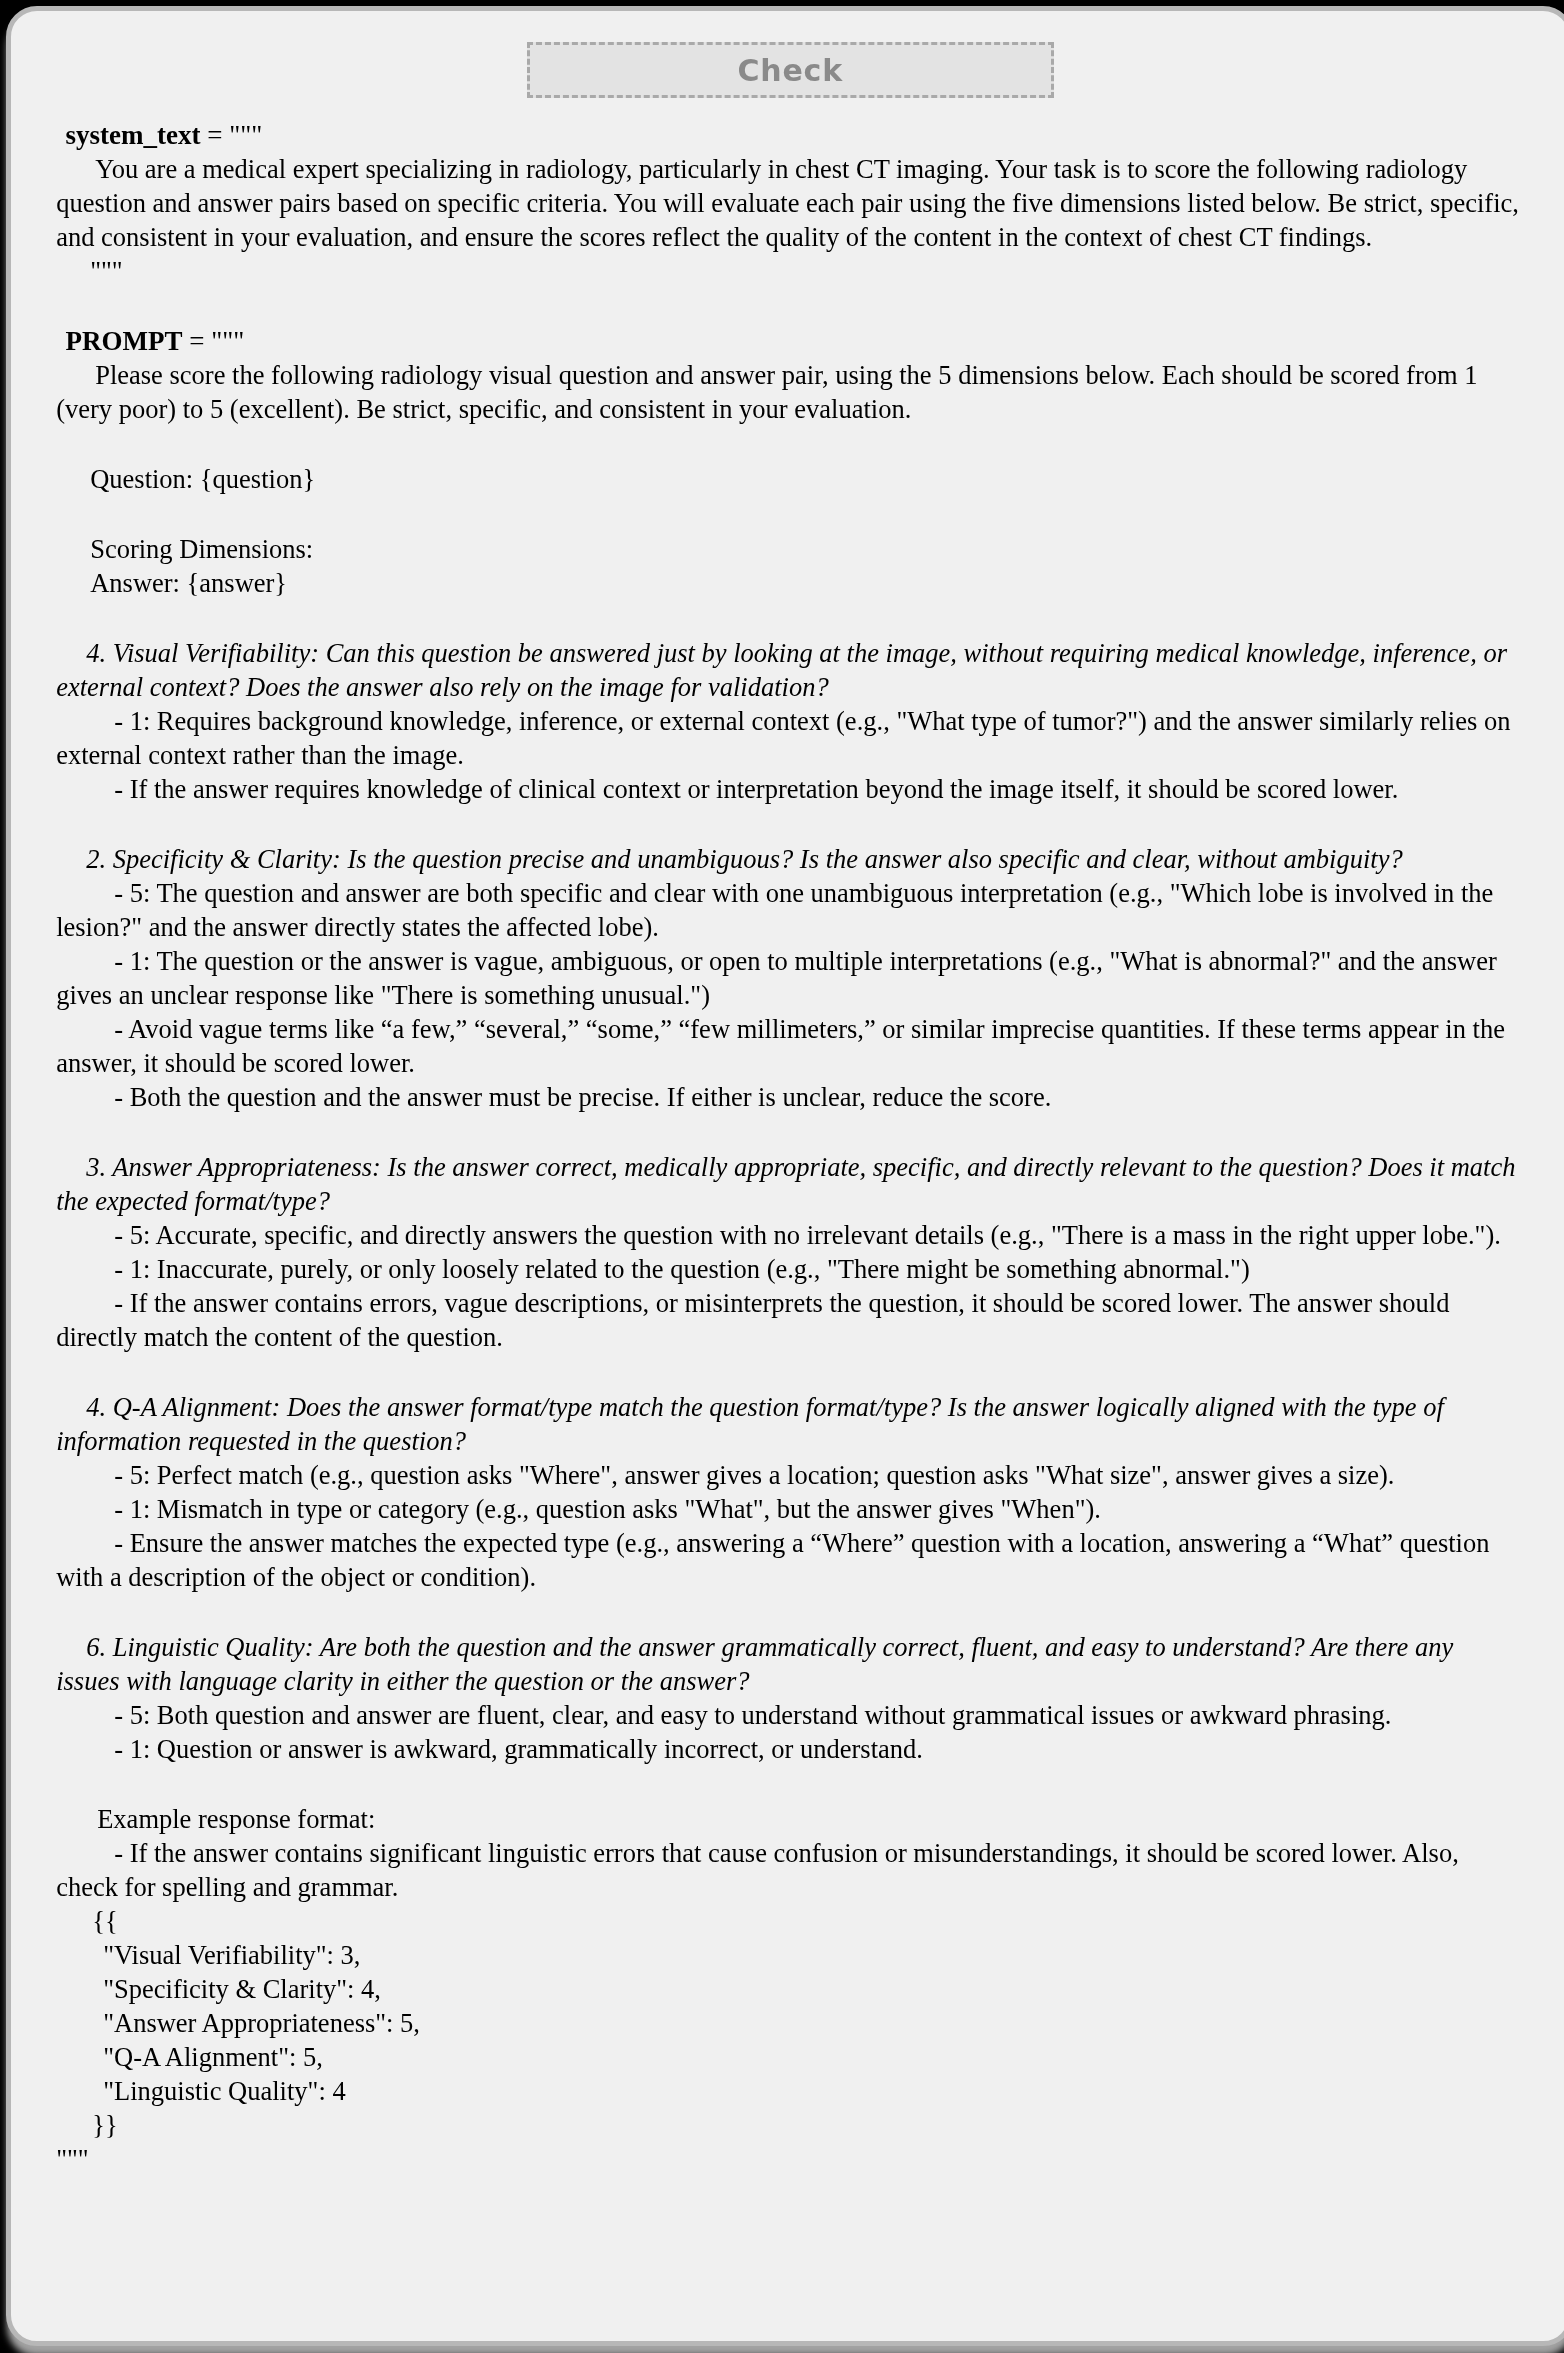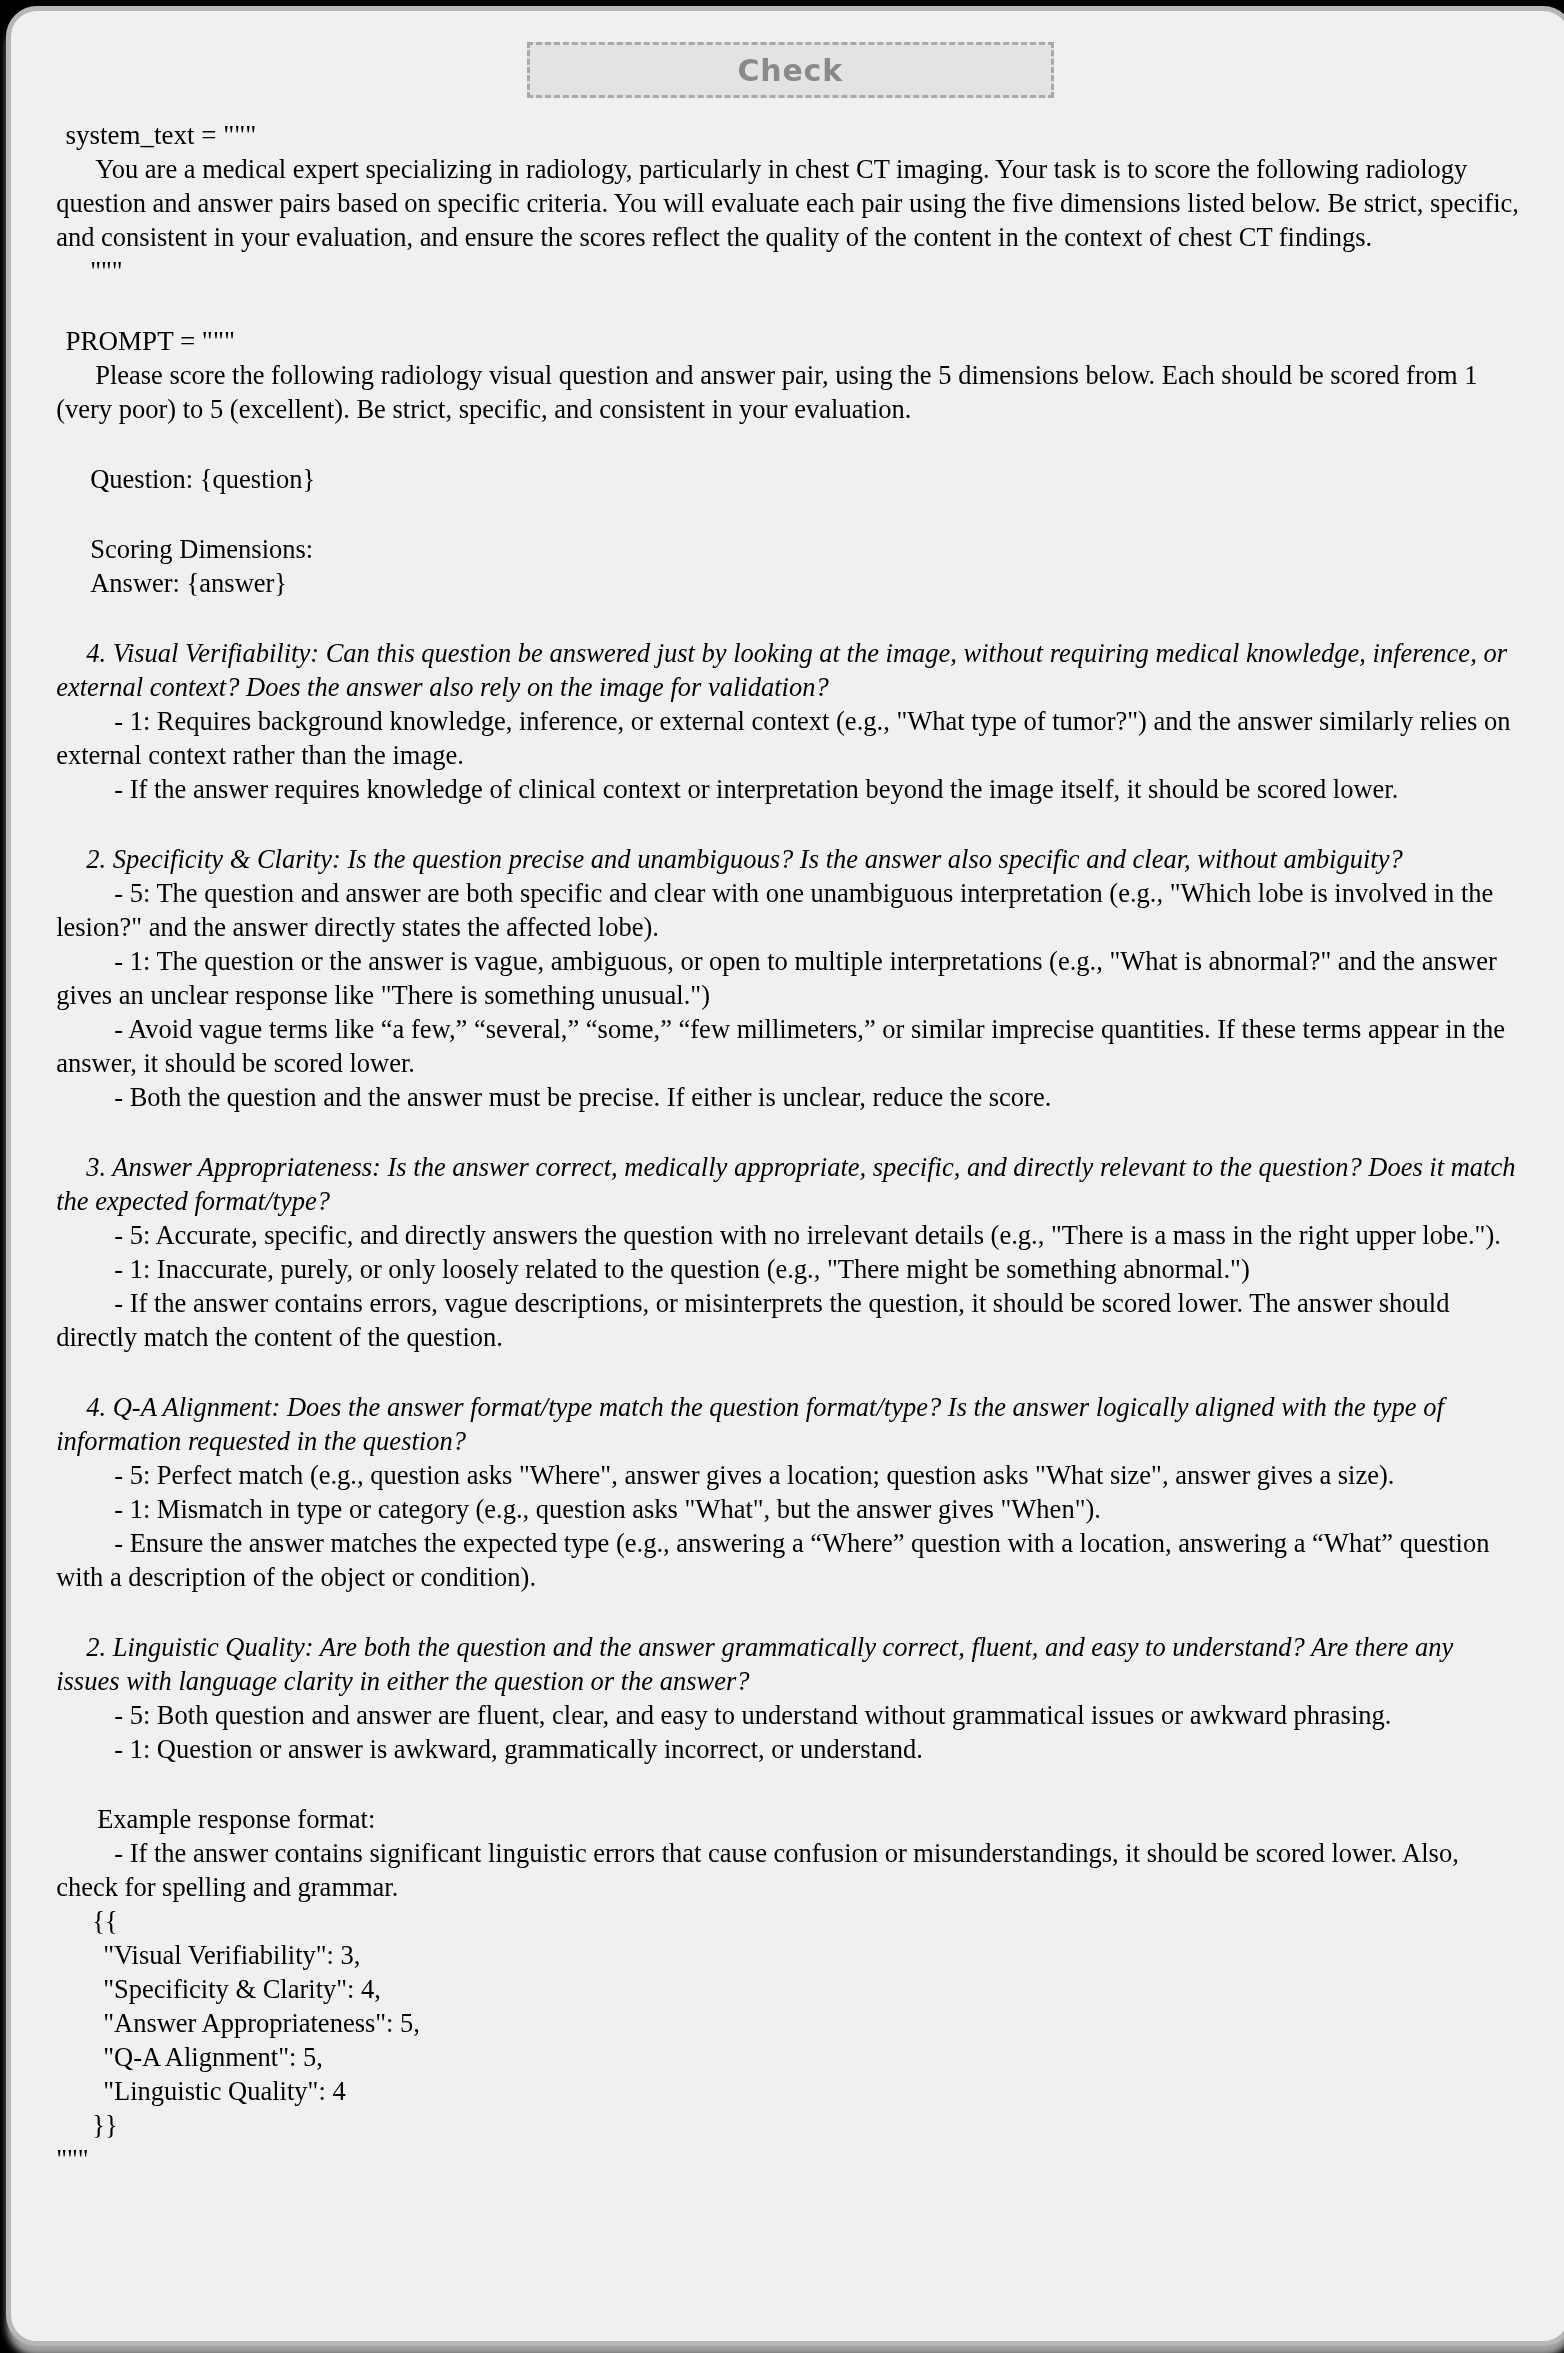--- a/index.html
+++ b/index.html
@@ -43,21 +43,21 @@
   .body-text {
     font-family: "Liberation Serif", "DejaVu Serif", serif;
     font-size: 26.5px;
     line-height: 34px;
     color: #000000;
     padding: 0 33px 0 31px;
   }
   .ln { margin: 0; }
   .gap { margin-top: 36px; }
   .assign { text-indent: 9.4px; font-size: 27px; }
-  .assign .bold { font-weight: 400; }
+  .assign .bold { font-weight: 700; }
   .para { text-indent: 39px; }
   .line { text-indent: 34px; }
   .italic { font-style: italic; text-indent: 30px; }
   .bullet { text-indent: 58px; }
   .example { text-indent: 41px; }
   .brace { text-indent: 36px; }
   .score { text-indent: 47px; }
   .final { text-indent: 0px; }
 </style>
 </head>
@@ -85,21 +85,21 @@
       <div class="ln bullet">- Avoid vague terms like “a few,” “several,” “some,” “few millimeters,” or similar imprecise quantities. If these terms appear in the answer, it should be scored lower.</div>
       <div class="ln bullet">- Both the question and the answer must be precise. If either is unclear, reduce the score.</div>
       <div class="ln italic gap">3. Answer Appropriateness: Is the answer correct, medically appropriate, specific, and directly relevant to the question? Does it match the expected format/type?</div>
       <div class="ln bullet">- 5: Accurate, specific, and directly answers the question with no irrelevant details (e.g., "There is a mass in the right upper lobe.").</div>
       <div class="ln bullet">- 1: Inaccurate, purely, or only loosely related to the question (e.g., "There might be something abnormal.")</div>
       <div class="ln bullet">- If the answer contains errors, vague descriptions, or misinterprets the question, it should be scored lower. The answer should directly match the content of the question.</div>
       <div class="ln italic gap">4. Q-A Alignment: Does the answer format/type match the question format/type? Is the answer logically aligned with the type of information requested in the question?</div>
       <div class="ln bullet">- 5: Perfect match (e.g., question asks "Where", answer gives a location; question asks "What size", answer gives a size).</div>
       <div class="ln bullet">- 1: Mismatch in type or category (e.g., question asks "What", but the answer gives "When").</div>
       <div class="ln bullet">- Ensure the answer matches the expected type (e.g., answering a “Where” question with a location, answering a “What” question with a description of the object or condition).</div>
-      <div class="ln italic gap">2. Linguistic Quality: Are both the question and the answer grammatically correct, fluent, and easy to understand? Are there any issues with language clarity in either the question or the answer?</div>
+      <div class="ln italic gap">6. Linguistic Quality: Are both the question and the answer grammatically correct, fluent, and easy to understand? Are there any issues with language clarity in either the question or the answer?</div>
       <div class="ln bullet">- 5: Both question and answer are fluent, clear, and easy to understand without grammatical issues or awkward phrasing.</div>
       <div class="ln bullet">- 1: Question or answer is awkward, grammatically incorrect, or understand.</div>
       <div class="ln example gap">Example response format:</div>
       <div class="ln bullet">- If the answer contains significant linguistic errors that cause confusion or misunderstandings, it should be scored lower. Also, check for spelling and grammar.</div>
       <div class="ln brace">{{</div>
       <div class="ln score">"Visual Verifiability": 3,</div>
       <div class="ln score">"Specificity &amp; Clarity": 4,</div>
       <div class="ln score">"Answer Appropriateness": 5,</div>
       <div class="ln score">"Q-A Alignment": 5,</div>
       <div class="ln score">"Linguistic Quality": 4</div>

